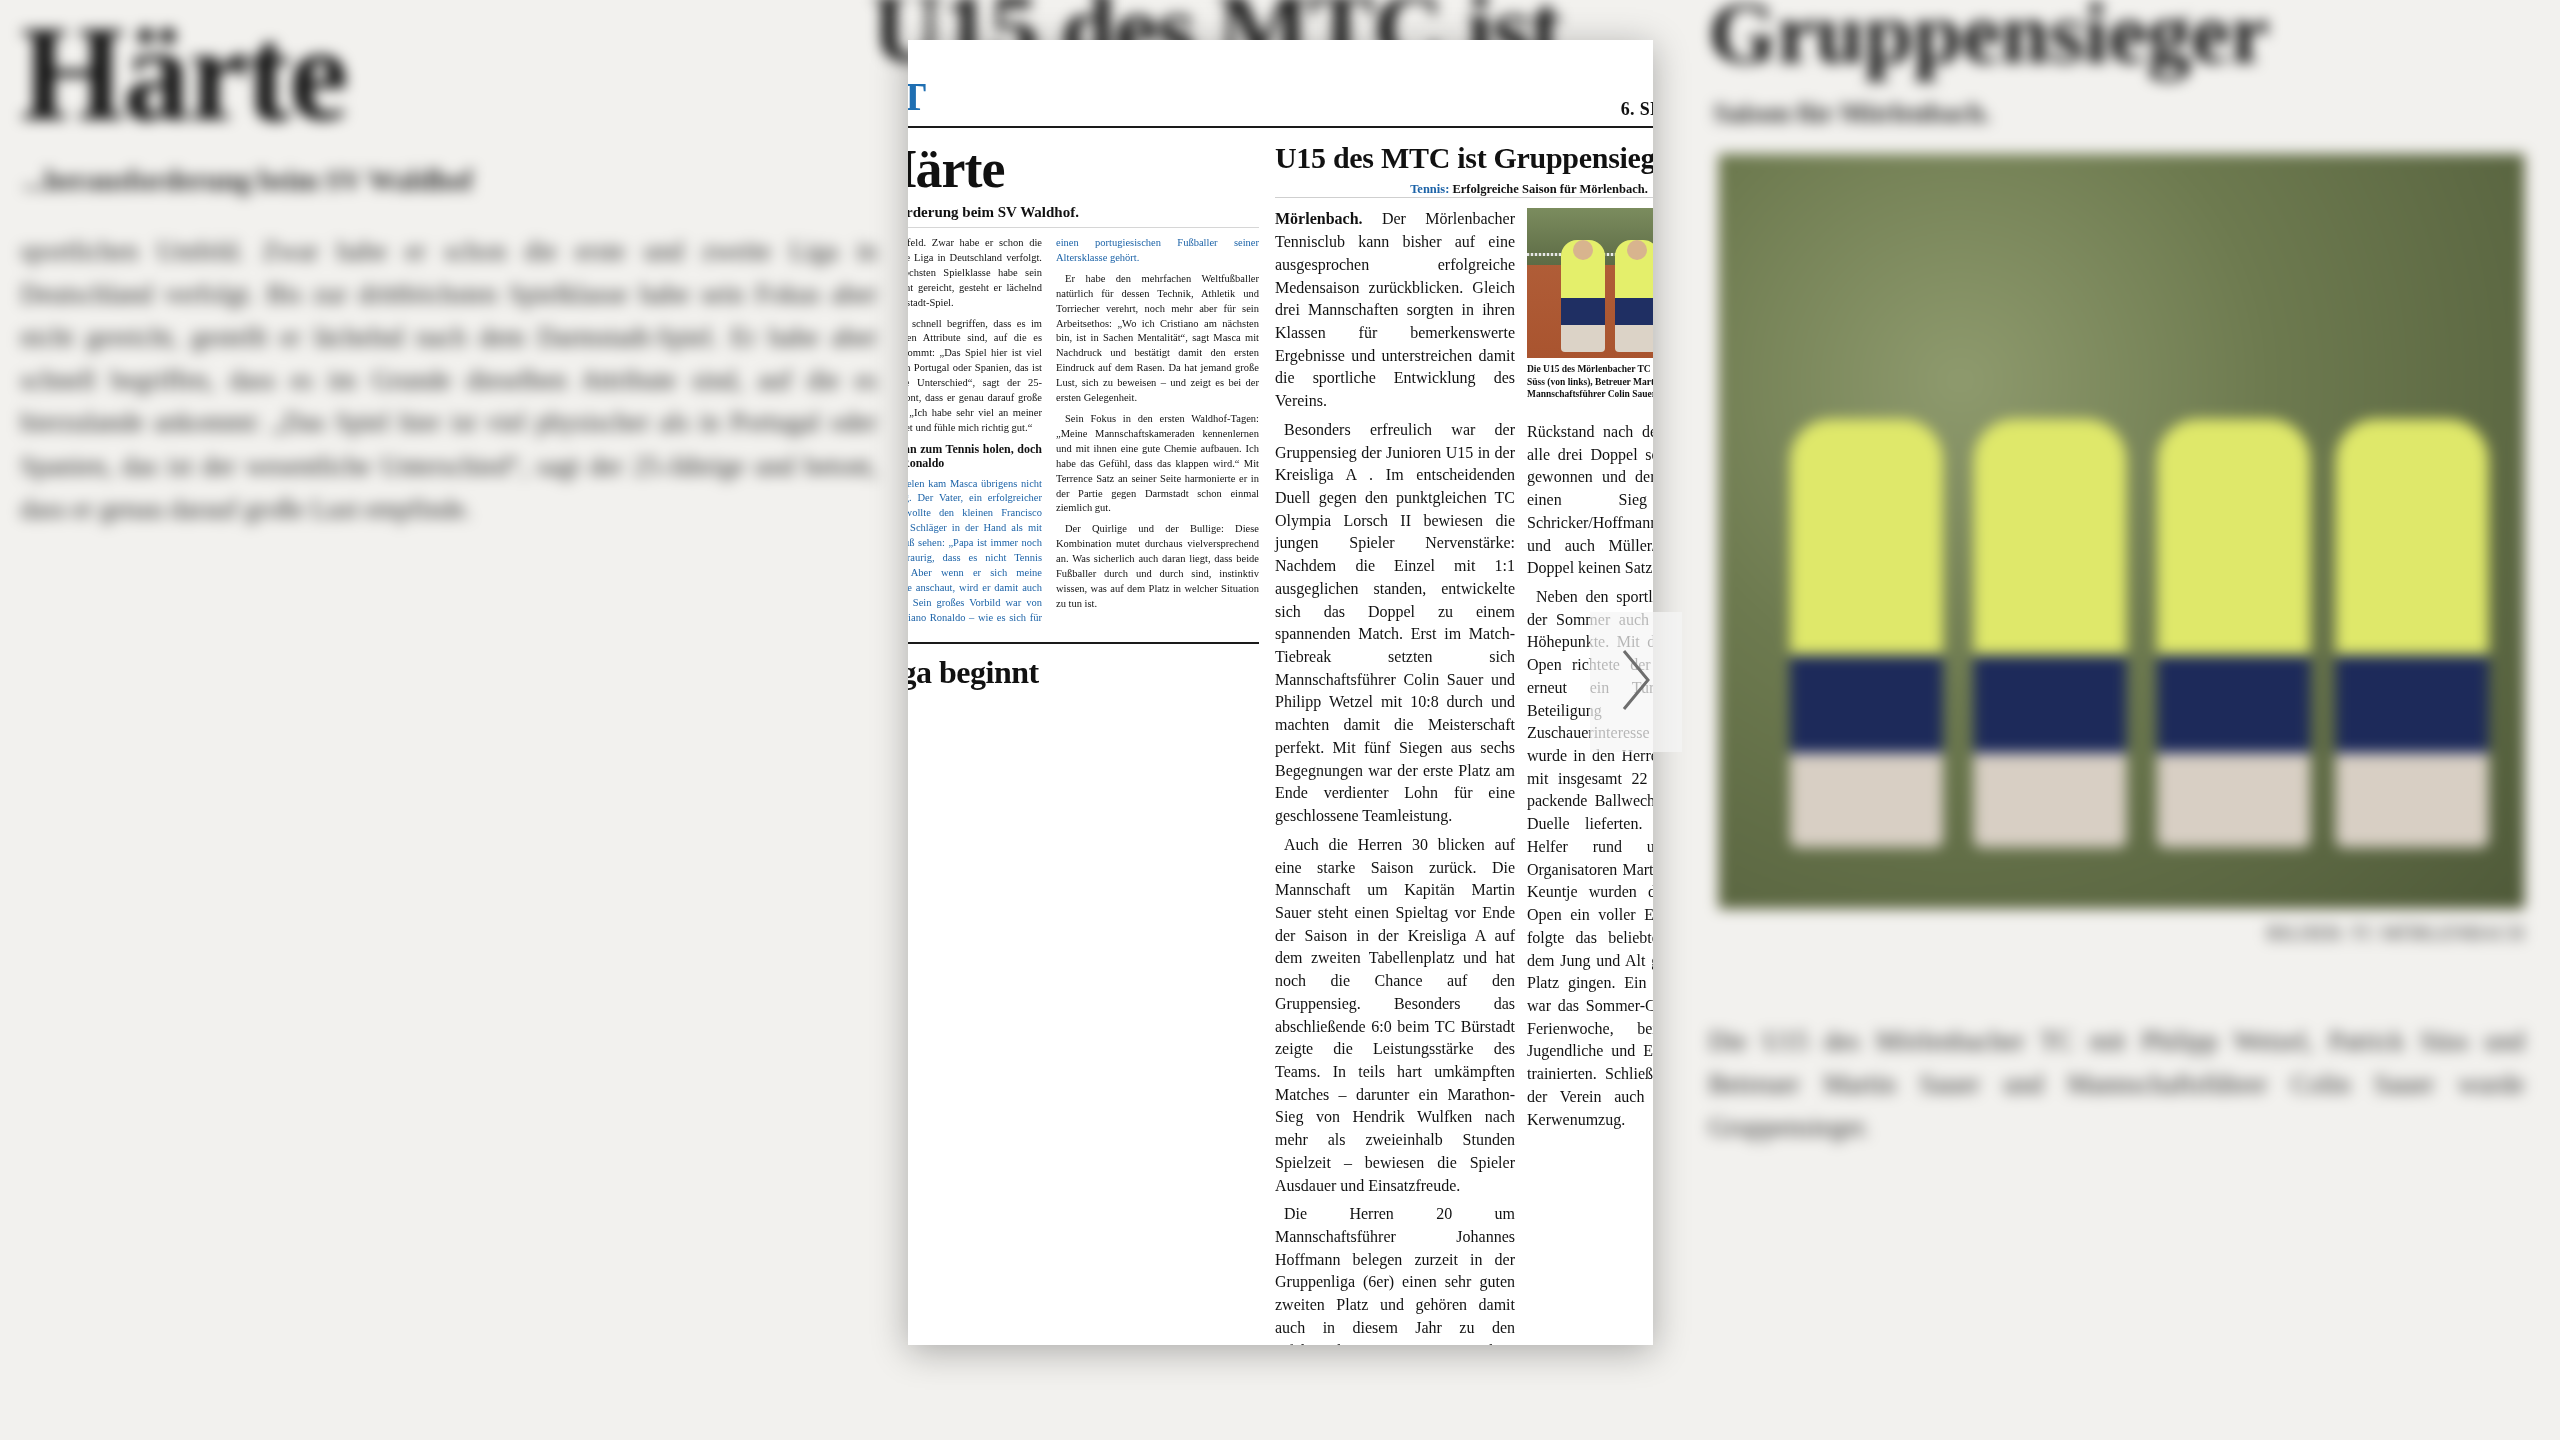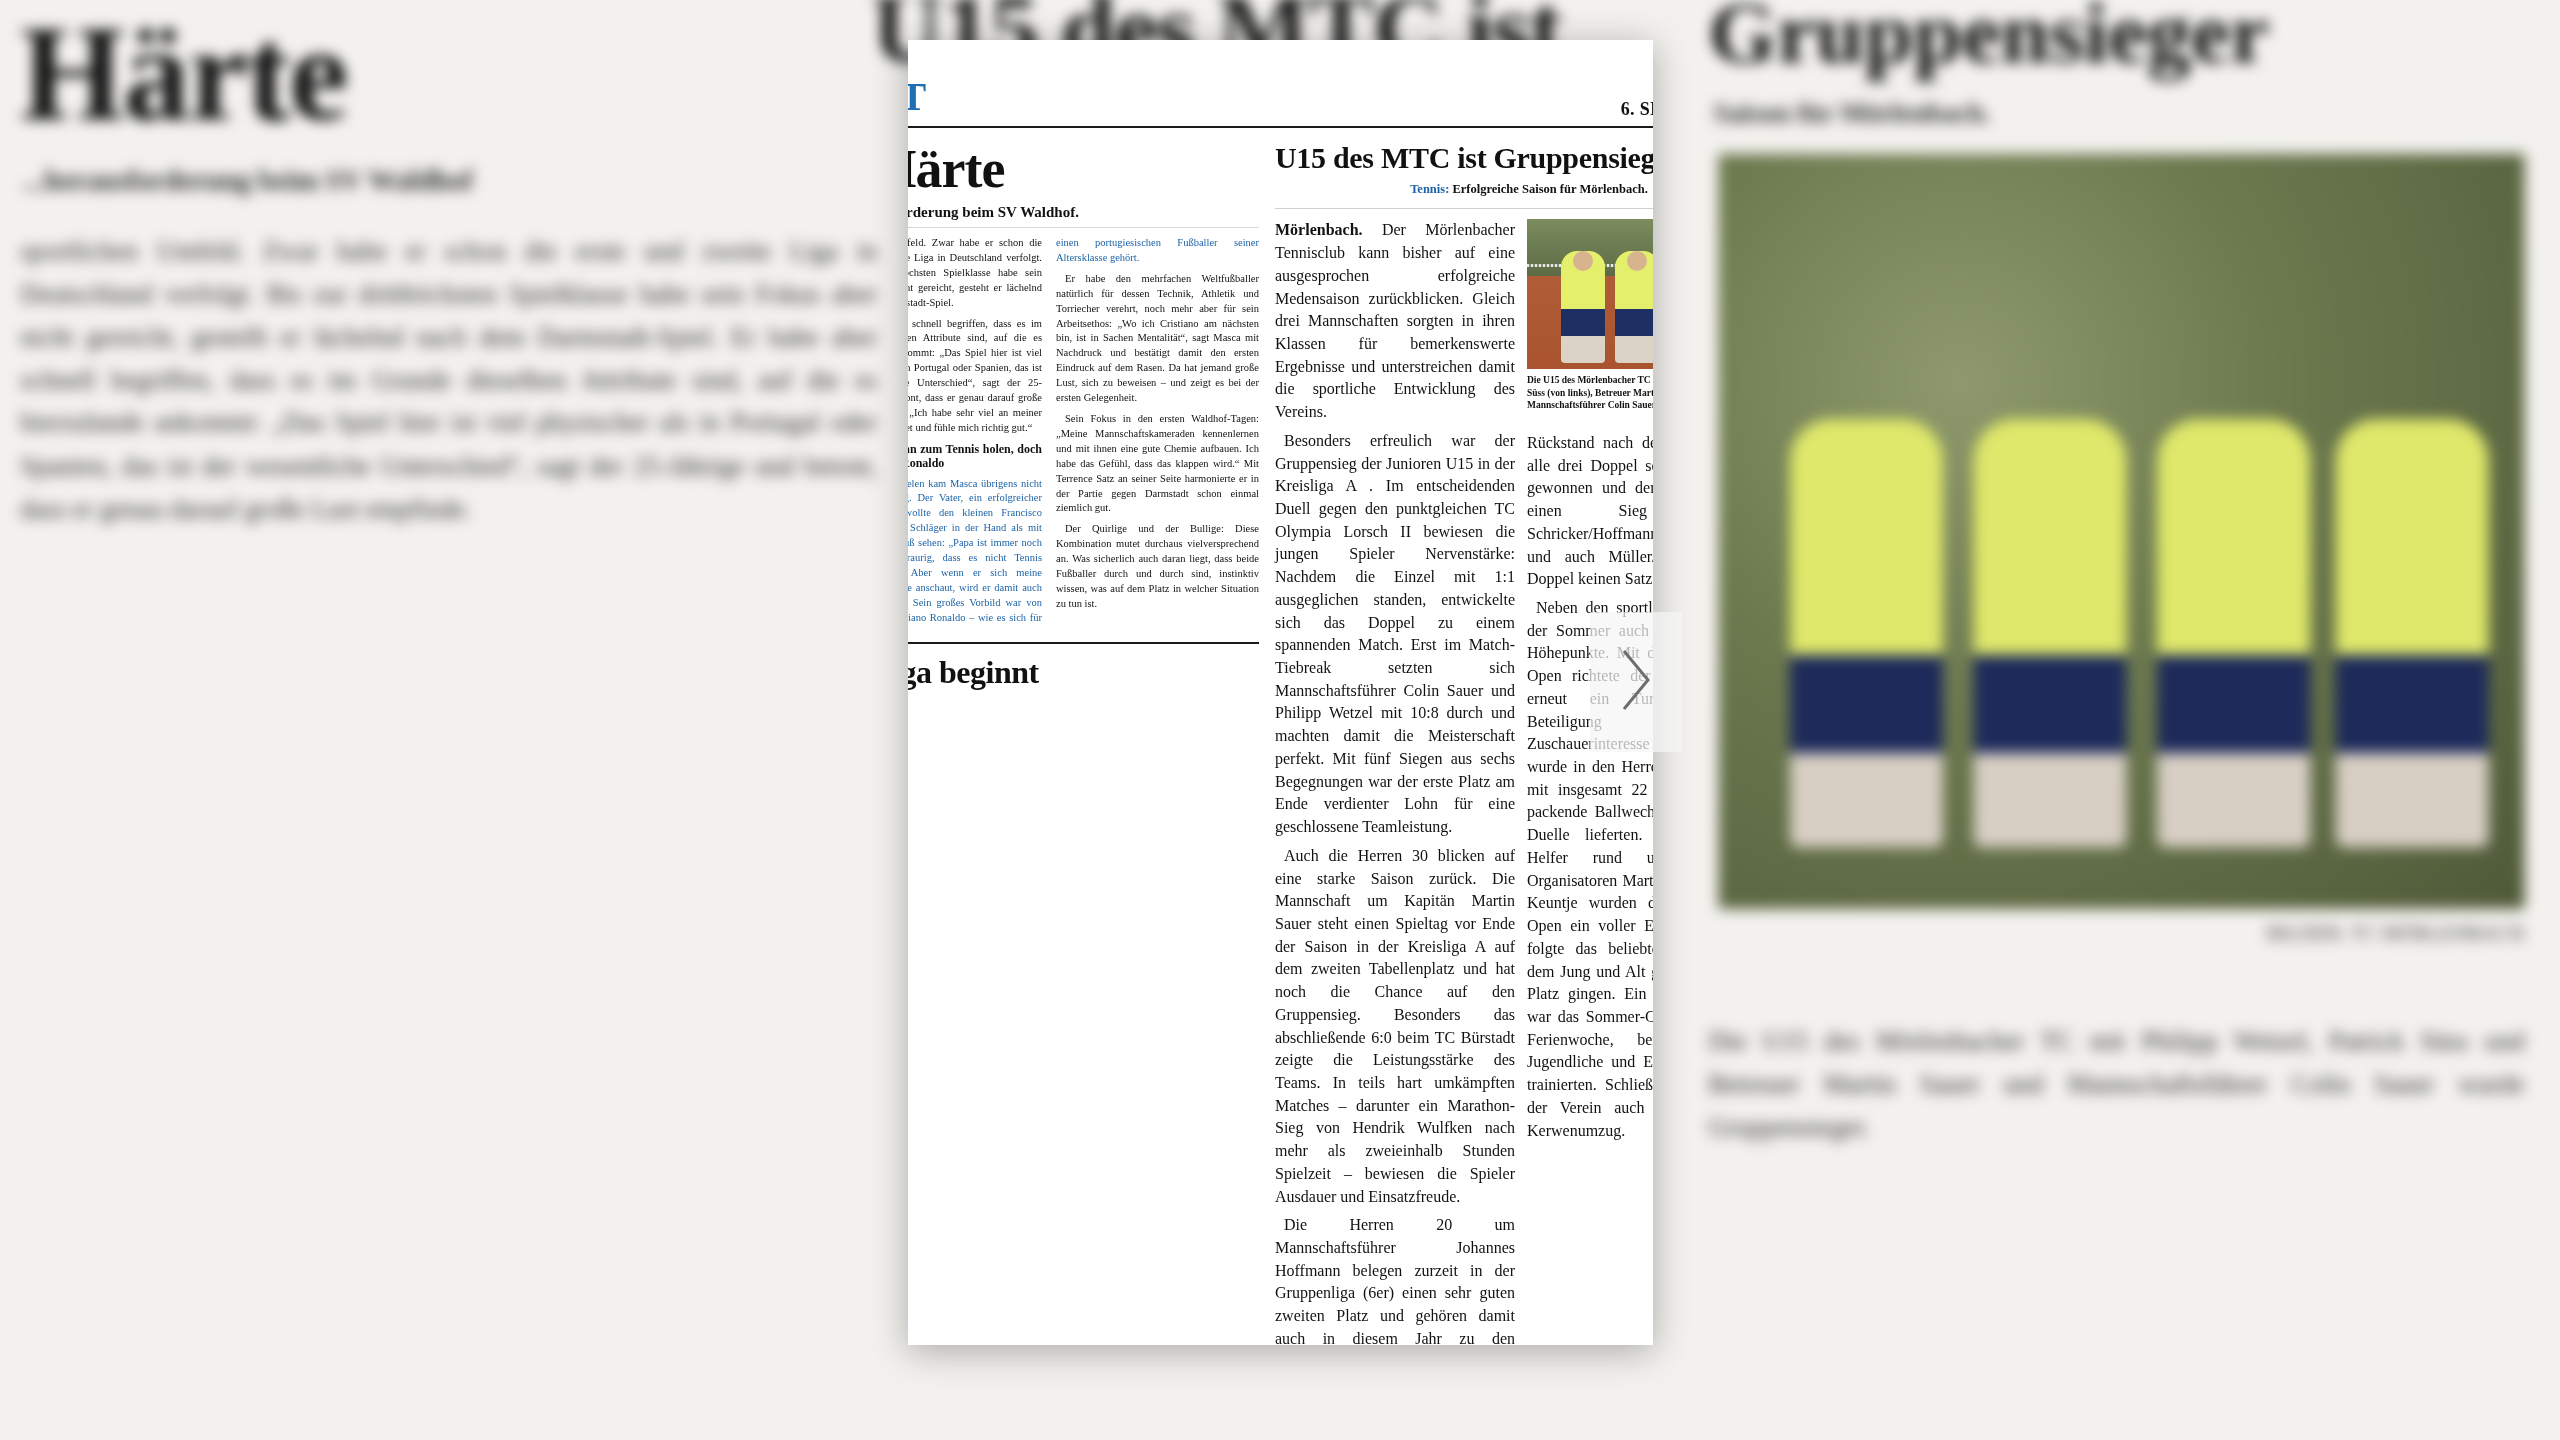--- a/index.html
+++ b/index.html
@@ -205,21 +205,21 @@
     font-weight: bold;
     line-height: 1.08;
     margin: 0 0 8px 0;
     letter-spacing: -.3px;
   }
   .r-kicker {
     font-size: 12.5px;
     font-weight: bold;
     text-align: center;
     margin-bottom: 10px;
-    padding-bottom: 11px;
+    padding-bottom: 0;
     border-bottom: 1px solid #cfcfcf;
   }
   .r-kicker .cat { color: #1c63a8; }
   .r-top {
     display: flex;
     gap: 12px;
   }
   .r-text-col {
     width: 240px;
     font-size: 16px;

